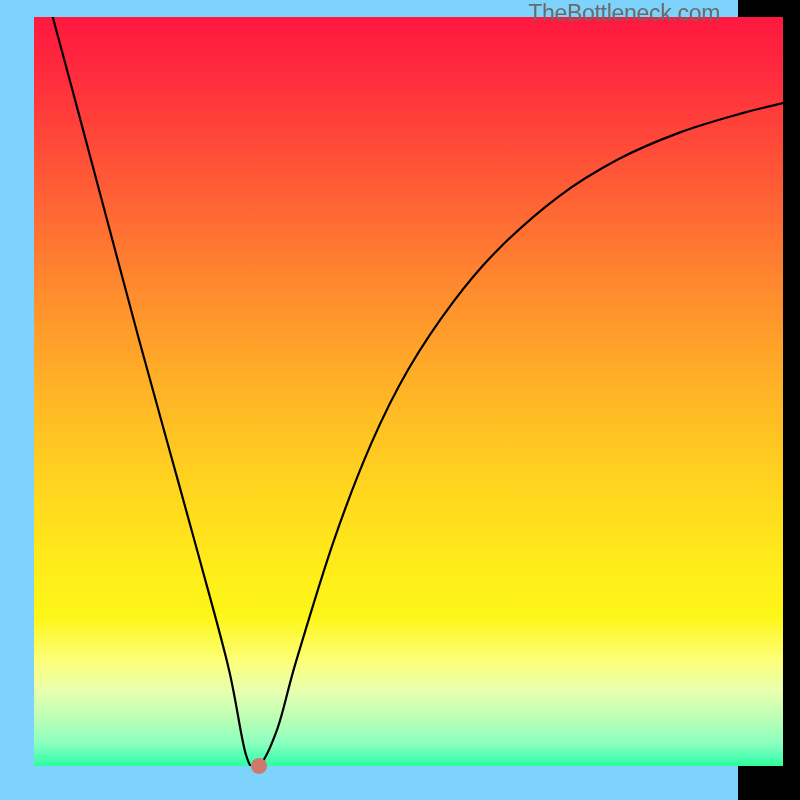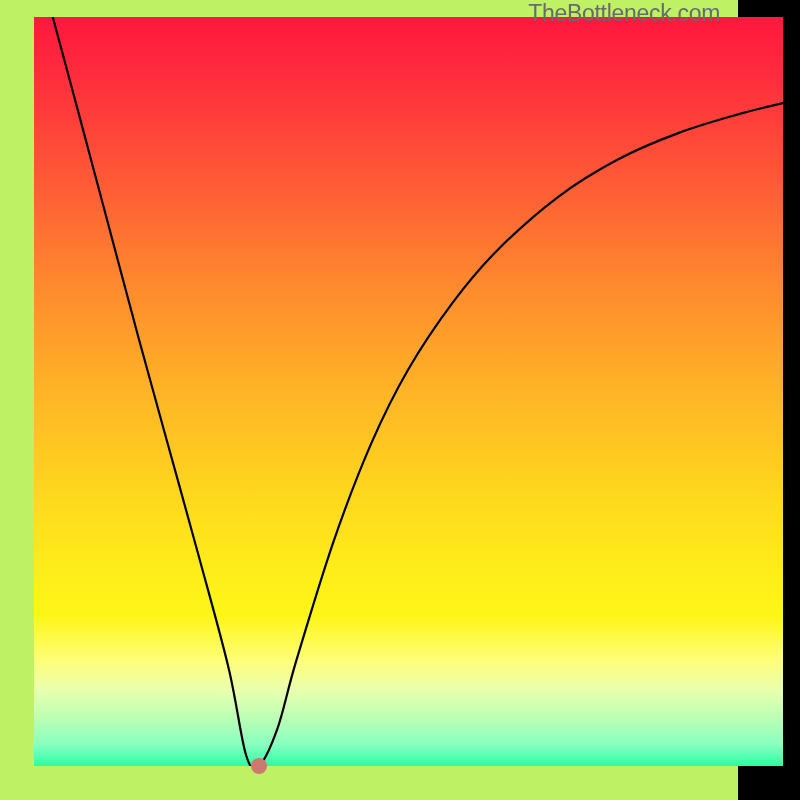--- a/index.html
+++ b/index.html
@@ -8,21 +8,21 @@
     width: 800px;
     height: 800px;
     background: #000;
     font-family: Arial, Helvetica, sans-serif;
     overflow: hidden;
   }
   .frame {
     position: relative;
     width: 738px;
     height: 800px;
-    background: #bef264;
+    background: #7dd3fc;
   }
   .plot-area {
     position: absolute;
     left: 34px;
     top: 17px;
     width: 749px;
     height: 749px;
     background: linear-gradient(
       to bottom,
       #ff173f 0%,

